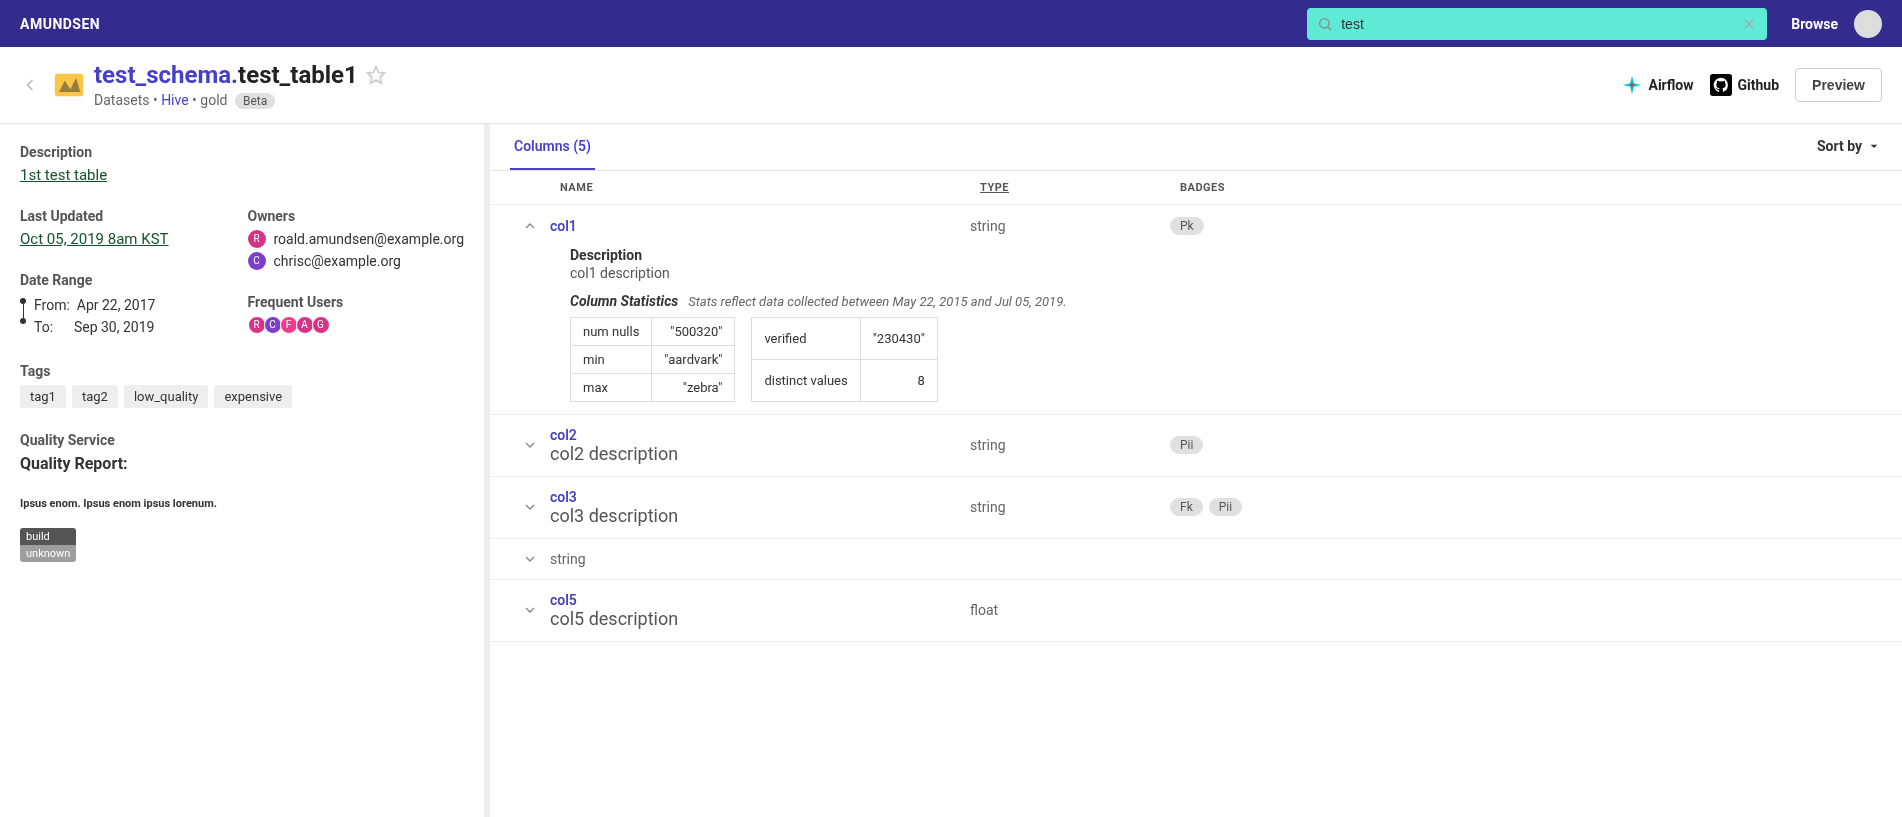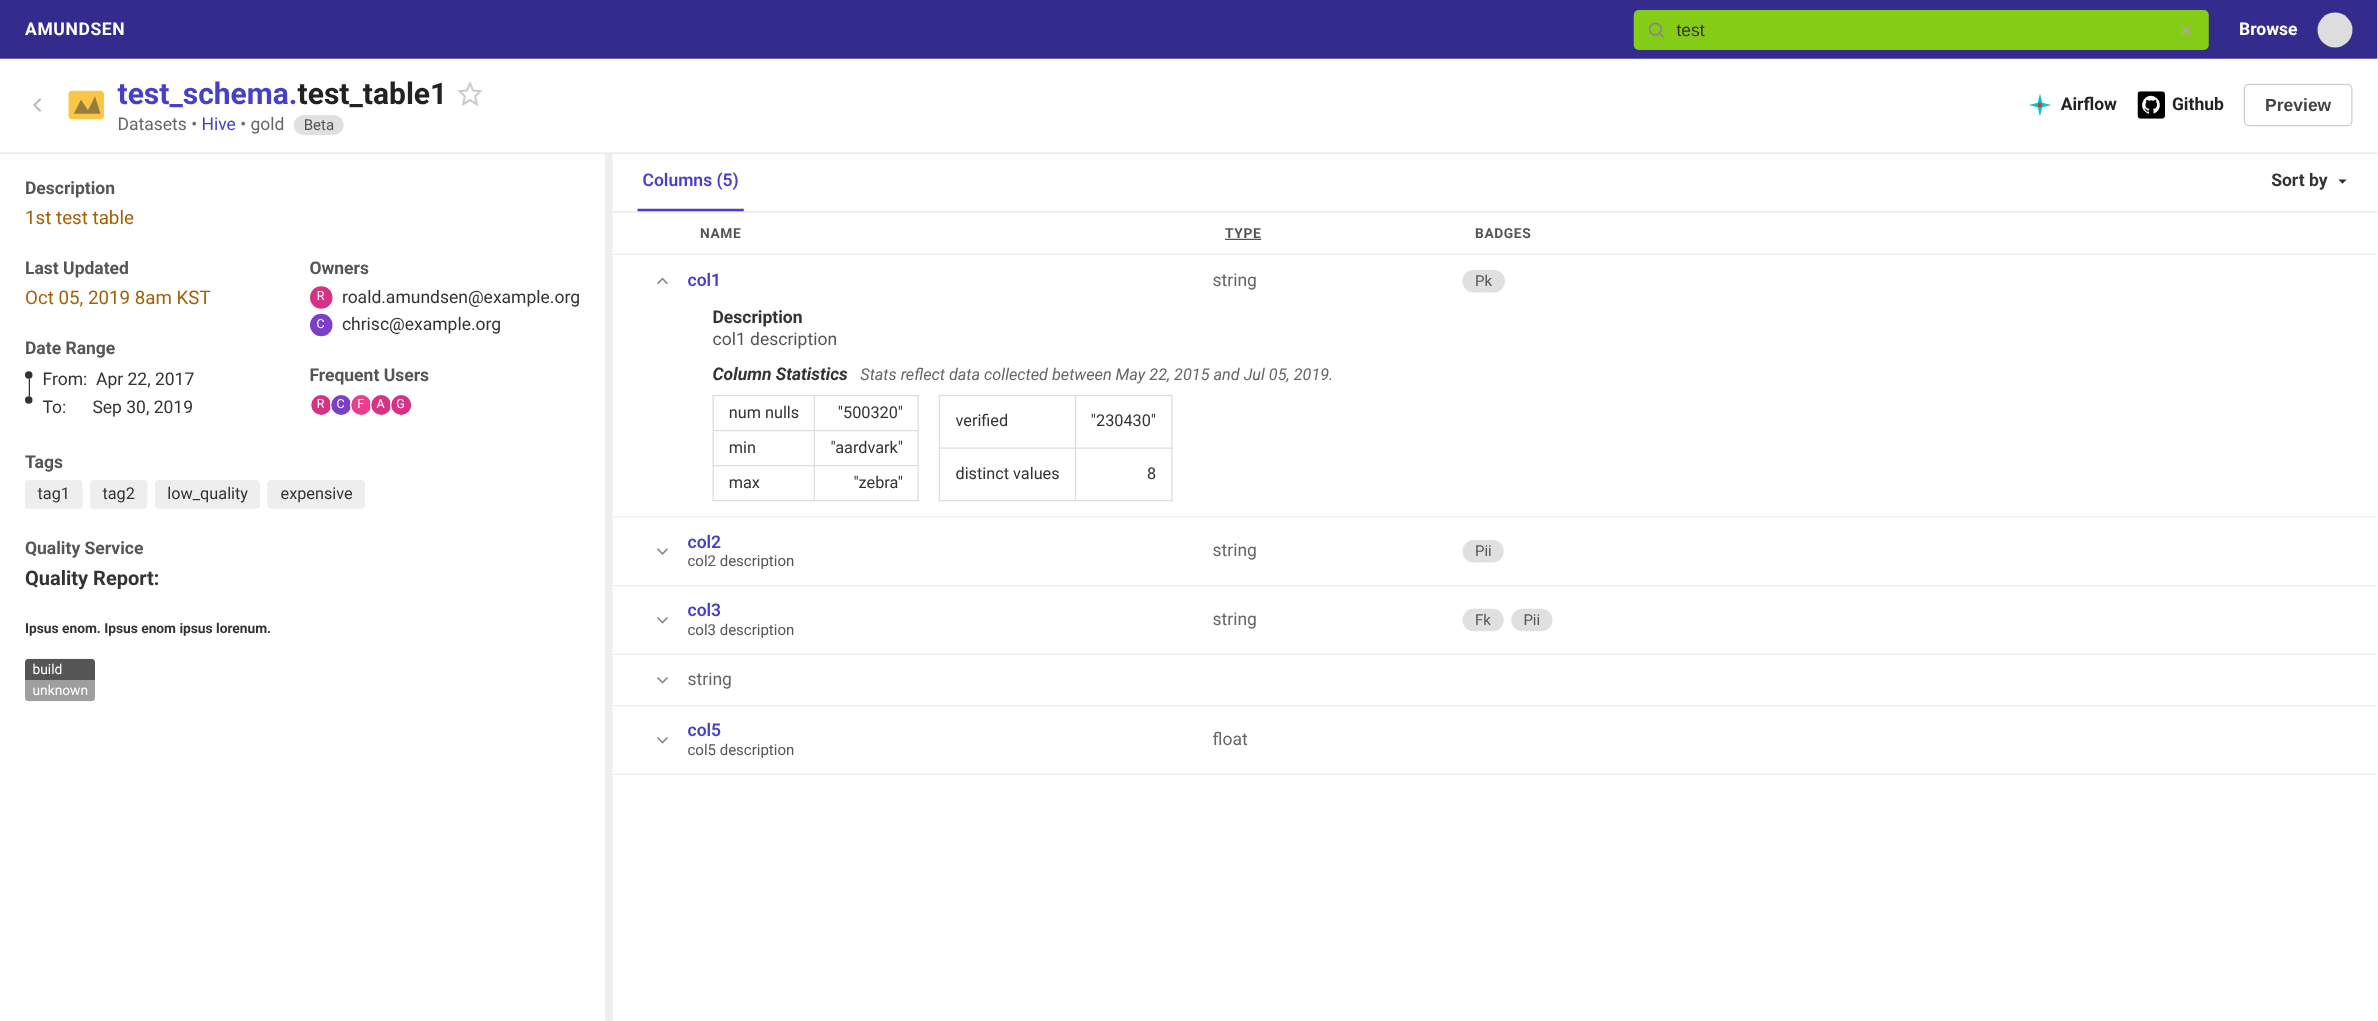--- a/index.html
+++ b/index.html
@@ -3,21 +3,21 @@
 <meta charset="utf-8">
 <style>
 * { box-sizing: border-box; margin: 0; padding: 0; }
 body { font-family: -apple-system, BlinkMacSystemFont, "Segoe UI", Roboto, sans-serif; font-size: 14px; color: #333; background: #fff; }
 
 
 .navbar { background: #332c8e; height: 47px; display: flex; align-items: center; padding: 0 20px; color: #fff; }
 .navbar-brand { font-weight: 700; font-size: 14px; letter-spacing: 0.5px; }
 .navbar-spacer { flex: 1; }
 .search-wrapper { position: relative; width: 460px; }
-.search-input { width: 100%; height: 32px; border: none; border-radius: 4px; padding: 0 32px 0 34px; font-size: 14px; background: #84cc16; color: #333; }
+.search-input { width: 100%; height: 32px; border: none; border-radius: 4px; padding: 0 32px 0 34px; font-size: 14px; background: #5eead4; color: #333; }
 .search-icon-svg { position: absolute; left: 10px; top: 8px; width: 16px; height: 16px; }
 .clear-icon { position: absolute; right: 10px; top: 8px; width: 16px; height: 16px; cursor: pointer; color: #999; }
 .browse-link { color: #fff; font-weight: 700; margin-left: 24px; cursor: pointer; }
 .avatar-circle { width: 28px; height: 28px; border-radius: 50%; background: #ddd; margin-left: 16px; }
 
 
 .page-header { display: flex; align-items: center; padding: 14px 20px; border-bottom: 1px solid #e5e5e5; min-height: 68px; }
 .back-chevron { width: 20px; height: 20px; margin-right: 12px; cursor: pointer; color: #bbb; }
 .hive-icon { width: 34px; height: 34px; margin-right: 8px; }
 .header-text { flex: 1; }
@@ -34,21 +34,21 @@
 .preview-btn { border: 1px solid #ccc; background: #fff; padding: 8px 16px; border-radius: 4px; font-weight: 700; color: #444; cursor: pointer; font-size: 14px; }
 
 
 .content { display: flex; height: calc(100vh - 115px); }
 .left-panel { width: 490px; border-right: 6px solid #eee; overflow-y: auto; padding: 20px; }
 .right-panel { flex: 1; overflow-y: auto; }
 
 
 .meta-section { margin-bottom: 24px; }
 .meta-section .label { font-size: 14px; font-weight: 700; color: #555; margin-bottom: 6px; }
-.meta-section .value { font-size: 15px; color: #a16207; }
+.meta-section .value { font-size: 15px; color: #14532d; text-decoration: underline; }
 .two-col { display: flex; gap: 24px; }
 .two-col > div { flex: 1; }
 
 .owner-row { display: flex; align-items: center; gap: 8px; margin-bottom: 4px; }
 .owner-avatar { width: 18px; height: 18px; border-radius: 50%; color: #fff; font-size: 10px; display: flex; align-items: center; justify-content: center; flex-shrink: 0; }
 .avatar-R { background: #d63384; }
 .avatar-C { background: #7b3fc9; }
 .avatar-F { background: #e83e8c; }
 .avatar-A { background: #d63384; }
 .avatar-G { background: #d63384; }
@@ -80,21 +80,21 @@
 .col-header { display: flex; padding: 10px 20px 10px 70px; font-size: 11px; font-weight: 700; color: #555; letter-spacing: 0.5px; border-bottom: 1px solid #eee; }
 .col-name { flex: 0 0 420px; }
 .col-type { flex: 0 0 200px; text-decoration: underline; }
 .col-badges { flex: 1; }
 
 .col-row { border-bottom: 1px solid #eee; padding: 12px 20px 12px 20px; }
 .col-row-main { display: flex; align-items: center; }
 .expand-chevron { width: 40px; color: #888; cursor: pointer; display: flex; justify-content: center; }
 .col-name-cell { flex: 0 0 420px; }
 .col-name-link { color: #4640c9; font-weight: 600; cursor: pointer; }
-.col-desc { color: #555; font-size: 12px; }
+.col-desc { color: #555; font-size: 18px; }
 .col-type-cell { flex: 0 0 200px; color: #666; }
 .col-badges-cell { flex: 1; display: flex; gap: 6px; }
 .badge-pill { background: #e0e0e0; color: #555; font-size: 12px; padding: 2px 10px; border-radius: 10px; }
 
 .col-detail { padding: 12px 0 0 60px; }
 .col-detail .sec-label { font-weight: 700; font-size: 14px; margin-bottom: 2px; }
 .col-detail .sec-val { color: #555; margin-bottom: 12px; }
 .stats-header { display: flex; align-items: baseline; gap: 10px; margin-bottom: 8px; }
 .stats-title { font-weight: 700; font-style: italic; }
 .stats-note { font-style: italic; color: #666; font-size: 13px; }

